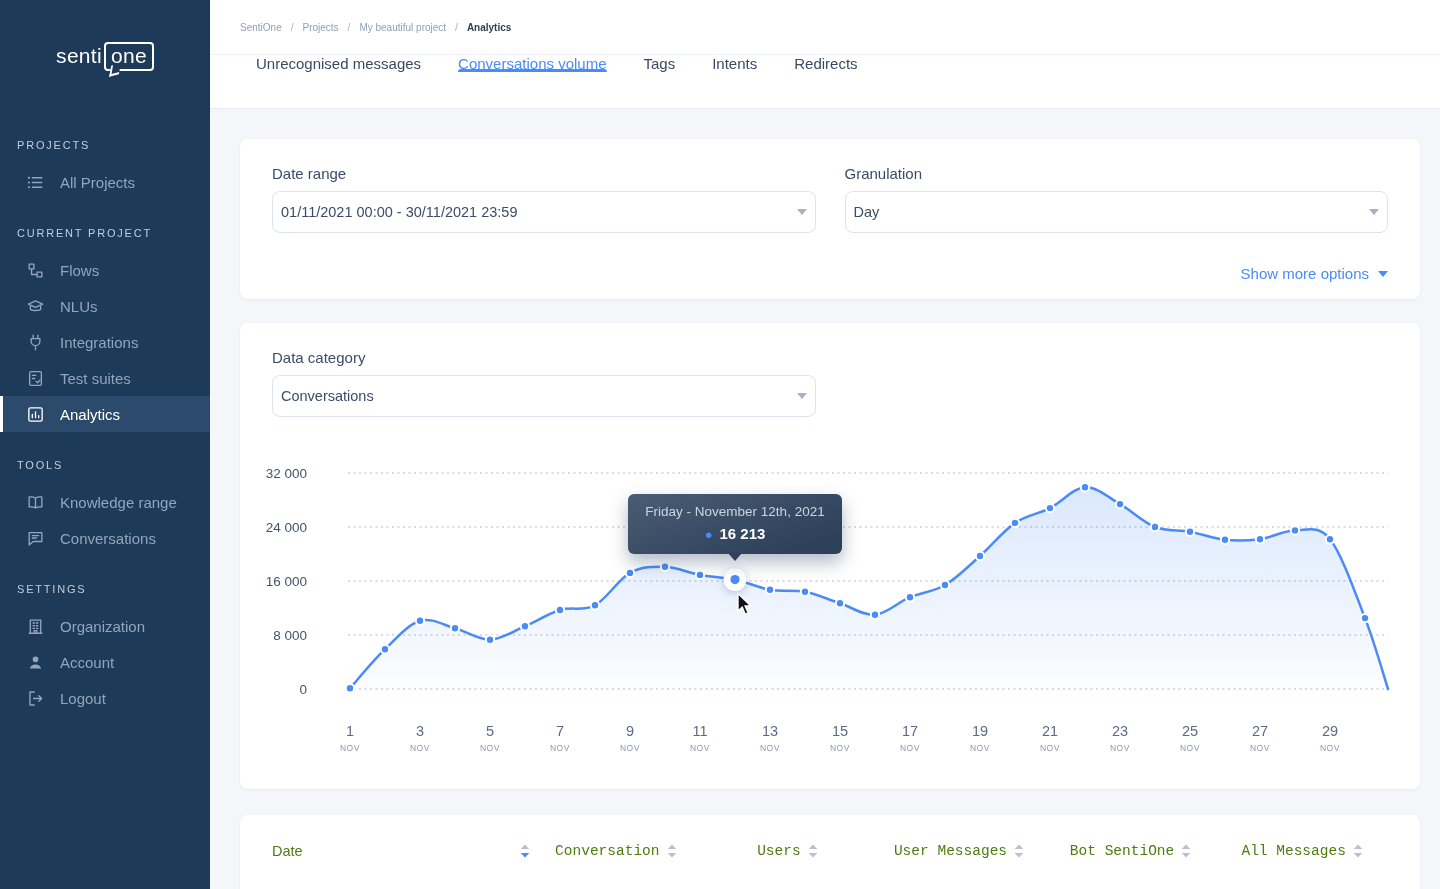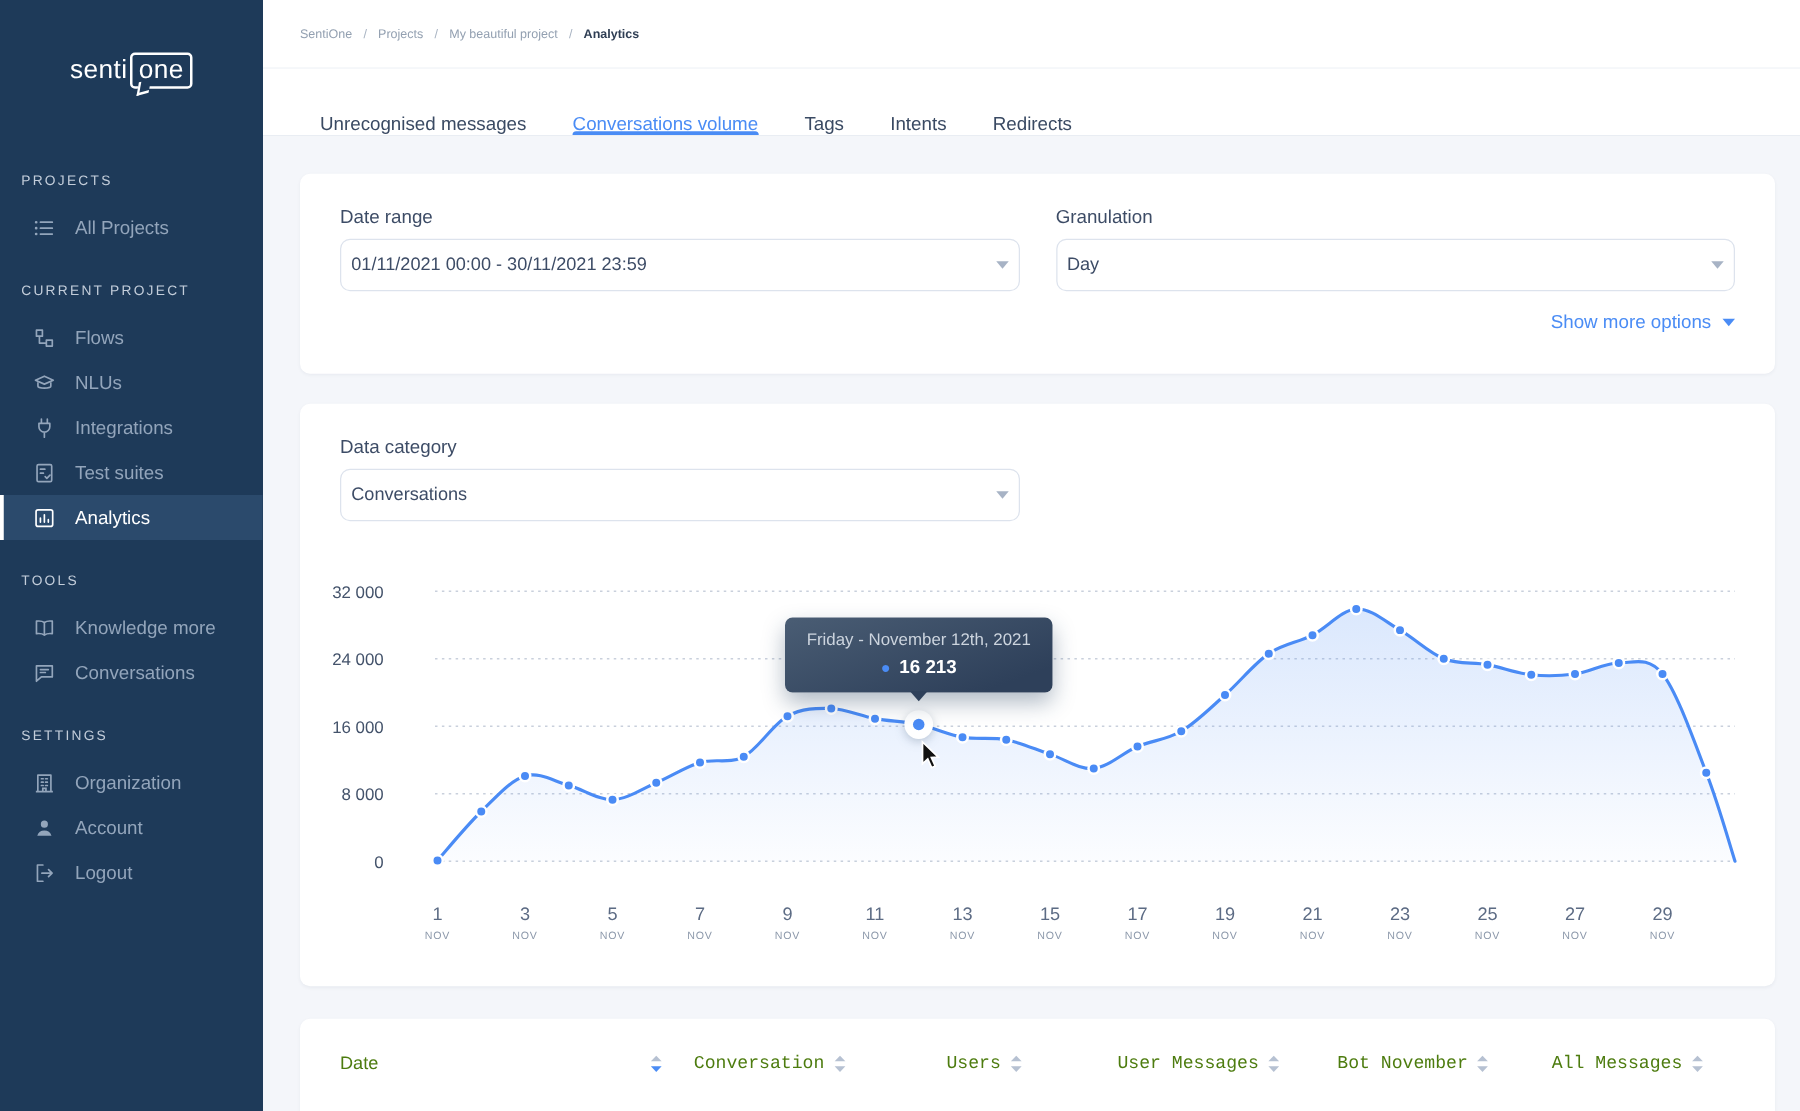--- a/index.html
+++ b/index.html
@@ -17,28 +17,28 @@
   .nav-item { height:36px; display:flex; align-items:center; gap:15px; padding-left:23px; color:#93a5bb; font-size:15px; cursor:pointer; border-left:3px solid transparent; }
   .nav-item svg { width:19px; height:19px; flex:0 0 19px; }
   .nav-item.active { background:#2b4a6c; color:#fff; border-left:3px solid #ffffff; }
 
   
   .main { margin-left:210px; }
   .topbar { background:#fff; height:55px; display:flex; align-items:center; padding-left:30px; border-bottom:1px solid #eef1f6; }
   .breadcrumb { font-size:10px; color:#93a0b1; display:flex; gap:9px; align-items:center; }
   .breadcrumb .sep { color:#a8b3c2; }
   .breadcrumb .crumb.current { color:#2f3e54; font-weight:700; }
-  .tabsbar { background:#fff; height:54px; display:flex; align-items:flex-end; gap:37px; padding-left:46px; border-bottom:1px solid #e9edf3; }
+  .tabsbar { background:#fff; height:54px; display:flex; align-items:flex-start; gap:37px; padding-left:46px; border-bottom:1px solid #e9edf3; }
   .tab { display:flex; align-items:center; font-size:15px; color:#3a4a63; cursor:pointer; position:relative; }
   .tab.active { color:#4a8cf5; }
   .tab.active::after { content:""; position:absolute; left:0; right:0; bottom:0; height:3px; border-radius:3px 3px 0 0; background:#4a8cf5; }
 
   .content { padding:30px 20px 0 30px; }
   .card { background:#fff; border-radius:8px; box-shadow:0 1px 3px rgba(30,58,89,.06); }
-  .card-filters { height:160px; padding:26px 32px; display:flex; flex-direction:column; }
+  .card-filters { height:160px; padding:26px 32px; display:flex; flex-direction:column;gap:16px; }
   .filters-row { display:flex; gap:29px; }
   .field { flex:1; }
   .field-label { font-size:15px; color:#3d4c66; margin-bottom:9px; }
   .select { height:42px; border:1px solid #dde3ed; border-radius:8px; display:flex; align-items:center; padding:0 8px; font-size:14.5px; color:#3d4c66; cursor:pointer; justify-content:space-between; background:#fff; }
   .caret { width:0; height:0; border-left:5px solid transparent; border-right:5px solid transparent; border-top:6px solid #a7b3c5; }
   .show-more-row { display:flex; justify-content:flex-end; align-items:center; margin-top:16px; gap:9px; cursor:pointer; }
   .show-more { color:#4a8cf5; font-size:15px; }
   .caret.blue { border-top-color:#4a8cf5; border-left-width:5px; border-right-width:5px; }
 
   .card-chart { margin-top:24px; height:466px; padding:26px 32px; }
@@ -113,21 +113,21 @@
           <path d="M8 16v-4M12 16V8.6M16 16v-2.4" stroke-linecap="round"></path>
         </svg>
         <span>Analytics</span>
       </div>
       <div class="nav-section-label">TOOLS</div>
       <div class="nav-item">
         <svg viewBox="0 0 24 24" fill="none" stroke="currentColor" stroke-width="1.7">
           <path d="M12 6.3C10 4.9 7 4.6 4 5v12.6c3-.4 6 0 8 1.4 2-1.4 5-1.8 8-1.4V5c-3-.4-6-.1-8 1.3z" stroke-linejoin="round"></path>
           <path d="M12 6.3V19"></path>
         </svg>
-        <span>Knowledge more</span>
+        <span>Knowledge range</span>
       </div>
       <div class="nav-item">
         <svg viewBox="0 0 24 24" fill="none" stroke="currentColor" stroke-width="1.7">
           <path d="M4 4.6h16v11.2H9l-5 4.4z" stroke-linejoin="round"></path>
           <path d="M8 8.4h8M8 11.4h5" stroke-linecap="round"></path>
         </svg>
         <span>Conversations</span>
       </div>
       <div class="nav-section-label">SETTINGS</div>
       <div class="nav-item">
@@ -329,21 +329,21 @@
           <div class="th rest">
             <span>User Messages</span>
             <span class="sort">
               <svg width="10" height="14" viewBox="0 0 10 14">
                 <path d="M5 0.5 L9.3 5 H0.7 Z" fill="#b6c1d2"></path>
                 <path d="M0.7 9 H9.3 L5 13.5 Z" fill="#b6c1d2"></path>
               </svg>
             </span>
           </div>
           <div class="th rest">
-            <span>Bot November</span>
+            <span>Bot SentiOne</span>
             <span class="sort">
               <svg width="10" height="14" viewBox="0 0 10 14">
                 <path d="M5 0.5 L9.3 5 H0.7 Z" fill="#b6c1d2"></path>
                 <path d="M0.7 9 H9.3 L5 13.5 Z" fill="#b6c1d2"></path>
               </svg>
             </span>
           </div>
           <div class="th rest">
             <span>All Messages</span>
             <span class="sort">

